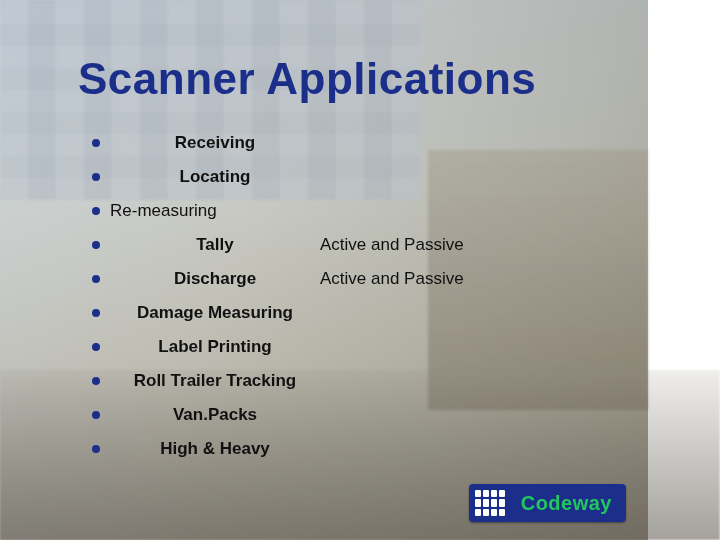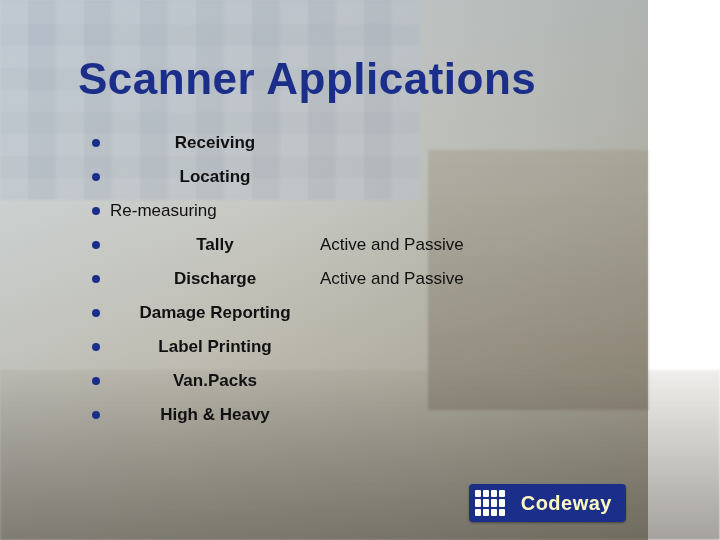--- a/index.html
+++ b/index.html
@@ -91,21 +91,21 @@
     grid-template-rows: repeat(3, 1fr);
     gap: 2px;
     padding: 6px;
   }
   .logo-mark span {
     background: #fff;
     border-radius: 1px;
   }
   .logo-text {
     background: #1b2f8a;
-    color: #fef9c3;
+    color: #22c55e;
     font-weight: bold;
     font-size: 20px;
     padding: 0 14px 0 10px;
     display: flex;
     align-items: center;
     letter-spacing: 0.5px;
   }
 </style>
 </head>
 <body>
@@ -137,26 +137,31 @@
       <div class="label">Tally</div>
       <div class="desc">Active and Passive</div>
     </div>
     <div class="row">
       <div class="bullet"></div>
       <div class="label">Discharge</div>
       <div class="desc">Active and Passive</div>
     </div>
     <div class="row">
       <div class="bullet"></div>
-      <div class="label">Damage Reporting</div>
+      <div class="label">Damage Measuring</div>
       <div class="desc"></div>
     </div>
     <div class="row">
       <div class="bullet"></div>
       <div class="label">Label Printing</div>
+      <div class="desc"></div>
+    </div>
+    <div class="row">
+      <div class="bullet"></div>
+      <div class="label">Roll Trailer Tracking</div>
       <div class="desc"></div>
     </div>
     <div class="row">
       <div class="bullet"></div>
       <div class="label">Van.Packs</div>
       <div class="desc"></div>
     </div>
     <div class="row">
       <div class="bullet"></div>
       <div class="label">High &amp; Heavy</div>

